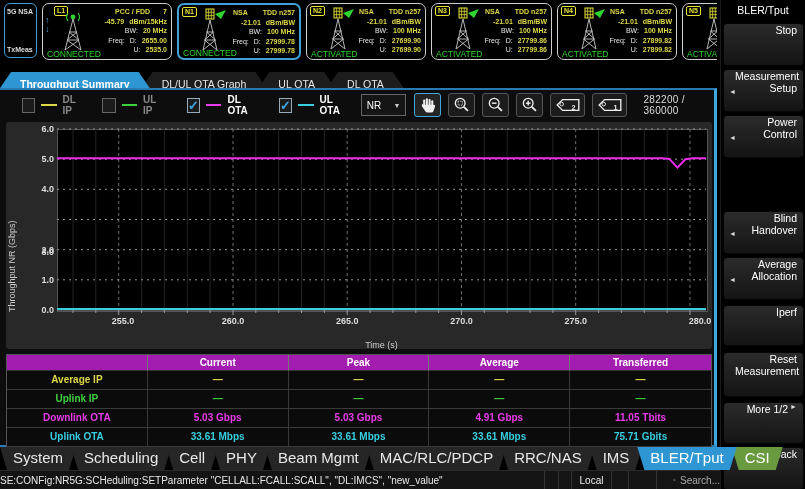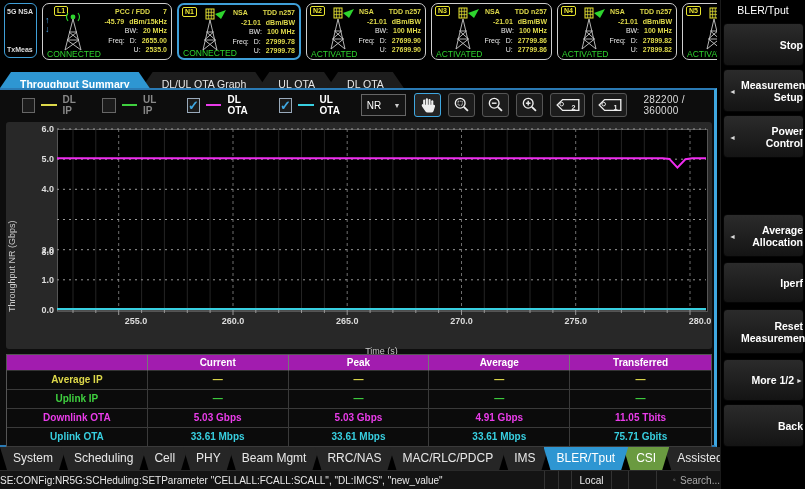--- a/index.html
+++ b/index.html
@@ -53,56 +53,56 @@
   .zbtn.wide{width:35px;}
   .zbtn.active{border:1px solid #3fa7e0;background:#242424;}
   .counter{margin-left:16px;font-size:10px;color:#ddd;letter-spacing:.3px;}
 
   
   .chart{position:absolute;left:6px;top:32px;width:706px;height:227px;background:#282828;border-radius:3px;}
   .plotborder{position:absolute;left:51px;top:7px;width:649px;height:181px;background:#000;border:1px solid #555;box-sizing:content-box;}
   .plotsvg{position:absolute;left:51px;top:7px;overflow:visible;}
   .ytick{position:absolute;left:16px;width:32px;text-align:right;font-size:9px;font-weight:bold;color:#ddd;}
   .xtick{position:absolute;top:194px;width:44px;text-align:center;font-size:9px;font-weight:bold;color:#ddd;}
-  .xlabel{position:absolute;top:224px;left:51px;width:649px;text-align:center;font-size:9px;color:#ccc;}
+  .xlabel{position:absolute;top:218px;left:51px;width:649px;text-align:center;font-size:9px;color:#ccc;}
   .ylabel{position:absolute;left:1px;top:20px;height:170px;display:flex;align-items:center;
           writing-mode:vertical-rl;transform:rotate(180deg);font-size:9px;color:#ccc;}
 
   
   .rtable{position:absolute;left:6px;top:264px;width:706px;border:1px solid #555;box-sizing:border-box;background:#0b0b0b;}
   .trow{display:grid;grid-template-columns:repeat(5,1fr);}
   .thead{background:#a21caf;}
   .tcell{height:18px;line-height:18px;text-align:center;font-size:10px;font-weight:bold;
          border-right:1px solid #3a3a3a;border-bottom:1px solid #3a3a3a;overflow:hidden;}
   .thead .tcell{height:15px;line-height:15px;color:#fff;border-right:1px solid #777;border-bottom:1px solid #333;font-weight:bold;}
   .tcell:last-child{border-right:none;}
   .c-yellow{color:#ddd84a;} .c-green{color:#3fd03f;} .c-magenta{color:#ea3cea;} .c-cyan{color:#38cfe0;}
 
   
   .btabs{position:absolute;left:0;top:447px;width:720px;height:23px;display:flex;background:#000;}
-  .btab{height:23px;line-height:22px;padding:0 13px;font-size:12px;color:#e8e8e8;background:#262626;
+  .btab{height:23px;line-height:22px;padding:0 13px;font-size:15px;color:#e8e8e8;background:#262626;
         clip-path:polygon(0 0,100% 0,calc(100% - 7px) 100%,7px 100%);margin-right:-5px;white-space:nowrap;text-align:center;}
   .btab.active{background:#2e96d2;color:#fff;z-index:2;}
   .btab.green{background:#6a9a40;color:#fff;z-index:1;}
 
   
   .statusbar{position:absolute;left:0;top:470px;width:720px;height:19px;background:#141414;border-top:1px solid #2a2a2a;
              display:flex;align-items:center;box-sizing:border-box;}
   .cmd{flex:1;font-size:10px;color:#e8e8e8;white-space:nowrap;overflow:hidden;margin-left:-3px;padding-left:3px;}
   .scell{height:100%;border-left:1px solid #333;box-sizing:border-box;display:flex;align-items:center;justify-content:center;}
   .sc1{width:14px;} .sc2{width:13px;} .sclocal{width:40px;font-size:10px;color:#eee;}
   .sc3{width:17px;} .sc4{width:28px;}
   .scsearch{width:64px;gap:4px;font-size:10px;color:#aaa;justify-content:flex-start;padding-left:16px;}
 
   
   .sidebar{position:absolute;right:0;top:0;width:85px;height:489px;background:#000;border-left:1px solid #1a1a1a;box-sizing:border-box;}
   .sbtitle{height:20px;line-height:20px;text-align:center;font-size:10.5px;color:#fff;}
   .sbtn{position:relative;margin:3px 1px 0 2px;height:43px;border-radius:4px;background:linear-gradient(#2b2b2b,#141414);
-        border:1px solid #050505;box-sizing:border-box;display:flex;align-items:center;justify-content:flex-end;
-        color:#fff;font-size:10.5px;text-align:right;font-weight:bold;}
+        border:1px solid #050505;box-sizing:border-box;display:flex;justify-content:flex-end;
+        padding-right:6px;color:#fff;font-size:10.5px;text-align:right;}
   .sbtn .lbl{display:inline-block;max-width:62px;line-height:12px;}
   .sbtn .larrow{position:absolute;left:5px;top:50%;transform:translateY(-50%);font-size:7px;color:#ddd;}
   .sbtn .rarrow{font-size:7px;color:#ddd;margin-left:2px;}
   .sspacer{height:53px;}
   svg text{font-family:"Liberation Sans",sans-serif;}
 </style>
 </head>
 <body>
 
 <div class="screen">
@@ -456,21 +456,21 @@
       <div id="y-labels">
           <div class="ytick" style="top: 183px;">0.0</div>
           <div class="ytick" style="top: 152.833px;">1.0</div>
           <div class="ytick" style="top: 122.667px;">2.0</div>
           <div class="ytick" style="top: 96px; margin-top: 29px;">3.0</div>
           <div class="ytick" style="top: 62.3333px;">4.0</div>
           <div class="ytick" style="top: 32.1667px;">5.0</div>
           <div class="ytick" style="top: 2px;">6.0</div>
         </div>
       <div id="x-labels">
-          <div class="xtick" style="left: 108px;">255.0</div>
+          <div class="xtick" style="left: 95px;">255.0</div>
           <div class="xtick" style="left: 204.961px;">260.0</div>
           <div class="xtick" style="left: 319.222px;">265.0</div>
           <div class="xtick" style="left: 433.482px;">270.0</div>
           <div class="xtick" style="left: 547.743px;">275.0</div>
           <div class="xtick" style="left: 672px;">280.0</div>
         </div>
       <div class="xlabel">Time (s)</div>
     </div>
 
     <div class="rtable">
@@ -511,22 +511,22 @@
       </div>
     </div>
   </div>
 
   <div class="btabs">
     <div class="btab">System</div>
     <div class="btab">Scheduling</div>
     <div class="btab">Cell</div>
     <div class="btab">PHY</div>
     <div class="btab">Beam Mgmt</div>
+    <div class="btab">MAC/RLC/PDCP</div>
     <div class="btab">RRC/NAS</div>
-    <div class="btab">MAC/RLC/PDCP</div>
     <div class="btab">IMS</div>
     <div class="btab active">BLER/Tput</div>
     <div class="btab green">CSI</div>
     <div class="btab">Assisted Tx Meas</div>
   </div>
 
   <div class="statusbar">
     <div class="cmd">SE:CONFig:NR5G:SCHeduling:SETParameter "CELLALL:FCALL:SCALL", "DL:IMCS",  "new_value"</div>
     <div class="scell sc1"></div>
     <div class="scell sc2"></div>
@@ -549,20 +549,24 @@
     </div>
     <div class="sbtn">
       <span class="larrow">◄</span>
       <span class="lbl">Measurement Setup</span>
     </div>
     <div class="sbtn">
       <span class="larrow">◄</span>
       <span class="lbl">Power Control</span>
     </div>
     <div class="sspacer"></div>
+    <div class="sbtn" style="margin-top:0">
+      <span class="larrow">◄</span>
+      <span class="lbl">Blind Handover</span>
+    </div>
     <div class="sbtn">
       <span class="larrow">◄</span>
       <span class="lbl">Average Allocation</span>
     </div>
     <div class="sbtn" style="margin-top:5px;height:41px">
       <span class="lbl">Iperf</span>
     </div>
     <div class="sbtn" style="margin-top:6px;height:45px">
       <span class="lbl">Reset Measurement</span>
     </div>

